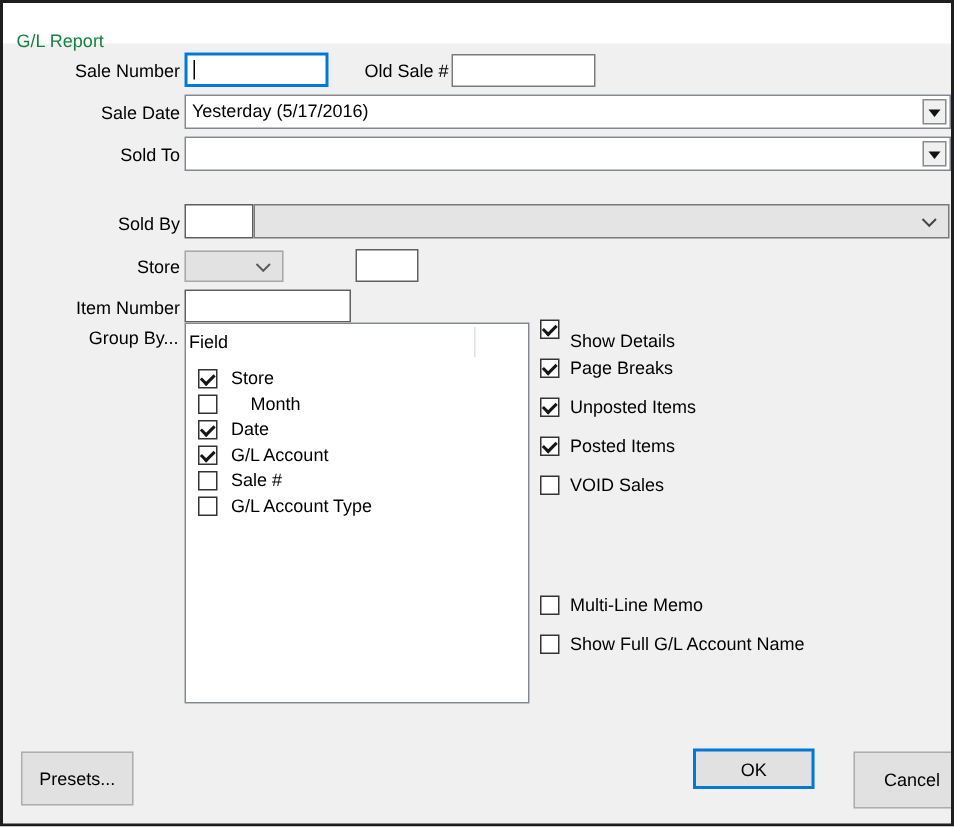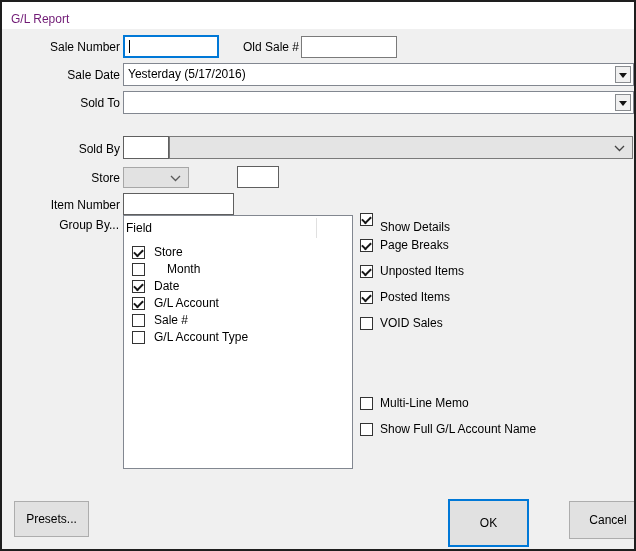--- a/index.html
+++ b/index.html
@@ -2,21 +2,21 @@
 <html><head>
 <meta charset="utf-8">
 <style>
   html,body { margin:0; padding:0; background:#fff; }
   .dialog {
     position:relative; width:636px; height:551px; box-sizing:border-box;
     border:2px solid #1e1e1e; background:#f0f0f0; overflow:hidden;
     font-family:"Liberation Sans", sans-serif; font-size:12px; color:#000;
   }
   .titlebar { position:absolute; left:0; top:0; right:0; height:27px; background:#ffffff; }
-  .titlebar .title { position:absolute; left:9px; top:4px; line-height:27px; color:#701a75; }
+  .titlebar .title { position:absolute; left:9px; top:12px; line-height:27px; color:#15803d; }
 
   .lbl { position:absolute; text-align:right; height:15px; line-height:15px; white-space:nowrap; }
 
   .txt {
     position:absolute; box-sizing:border-box; background:#fff;
     border:1px solid #7a7a7a;
   }
   .txt.focused { border:2px solid #0078d7; }
   .caret { position:absolute; left:4px; top:3px; width:1px; height:13px; background:#000; }
 
@@ -164,20 +164,20 @@
 
   <span class="cb" style="left:358px; top:395px;"></span>
   <span class="cb-label" style="left:378px; top:394px;">Multi-Line Memo</span>
 
   <span class="cb" style="left:358px; top:421px;"></span>
   <span class="cb-label" style="left:378px; top:420px;">Show Full G/L Account Name</span>
 
   <div class="btn" style="left:12px; top:499px; width:75px; height:36px;">
     <span class="btn-text">Presets...</span>
   </div>
-  <div class="btn default" style="left:446px; top:497px; width:81px; height:48px;">
+  <div class="btn default" style="left:460px; top:497px; width:81px; height:27px;">
     <span class="btn-text">OK</span>
   </div>
   <div class="btn" style="left:551px; top:499px; width:78px; height:38px;margin-left:16px;">
     <span class="btn-text">Cancel</span>
   </div>
 
 </div>
 
 </body></html>

